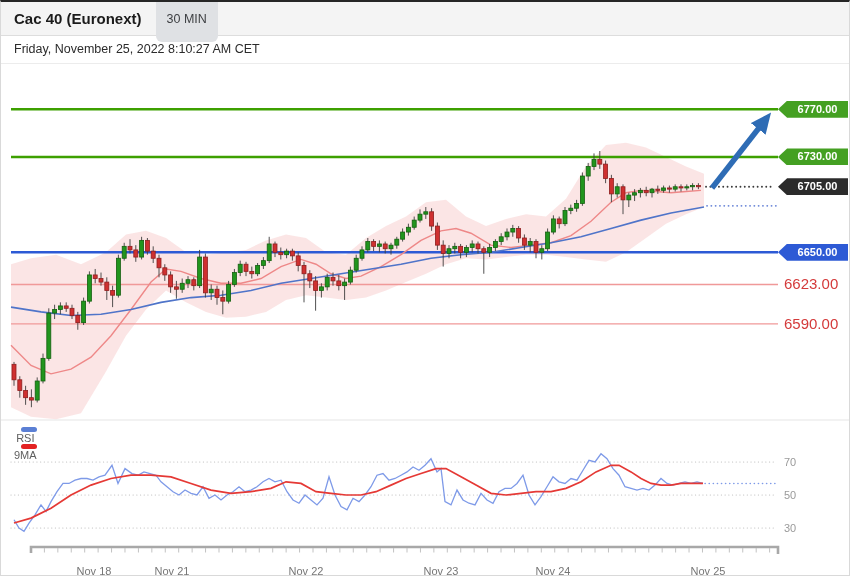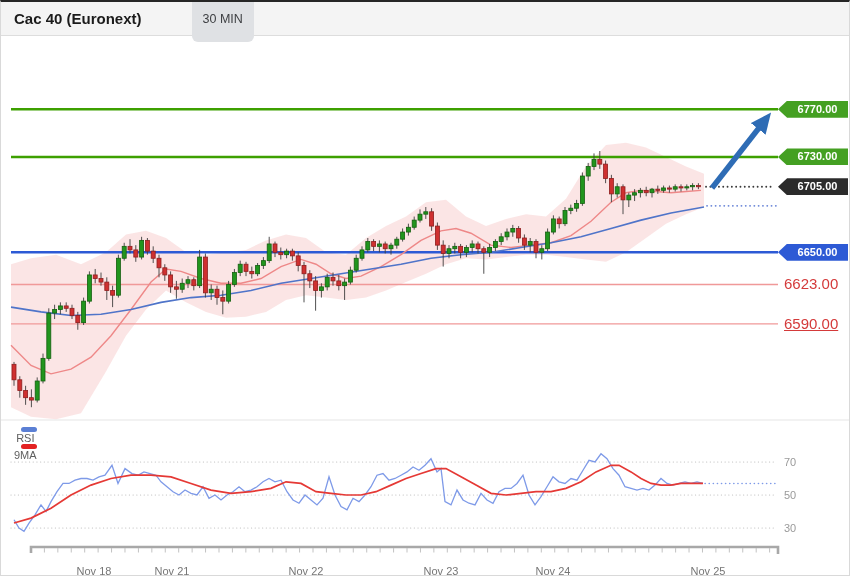--- a/index.html
+++ b/index.html
@@ -1,20 +1,20 @@
 <!DOCTYPE html>
 <html><head>
 <meta charset="utf-8">
 <style>
   html,body{margin:0;padding:0;background:#fff;}
   #wrap{position:relative;width:850px;height:576px;box-sizing:border-box;
     border-top:2px solid #262626;border-left:1px solid #d9d9d9;border-right:1px solid #d9d9d9;border-bottom:1px solid #d9d9d9;
     font-family:"Liberation Sans",sans-serif;background:#fff;overflow:hidden;}
   #hdr{position:absolute;left:0;top:0;width:100%;height:34px;background:#f4f4f4;border-bottom:1px solid #ddd;
-    display:flex;align-items:center;padding-left:13px;box-sizing:border-box;gap:36px;}
+    display:flex;align-items:center;padding-left:13px;box-sizing:border-box;}
   #title{font-size:15px;font-weight:bold;color:#1b1b1b;}
   #badge{margin-left:14px;background:#dfe1e4;color:#3d3f42;font-size:12.5px;padding:16px 11px;border-radius:6px;}
   #daterow{position:absolute;left:0;top:34px;width:100%;height:28px;border-bottom:1px solid #ececec;
     box-sizing:border-box;line-height:27px;padding-left:13px;font-size:12.5px;color:#2b2b2b;}
   .legend{position:absolute;display:flex;align-items:center;}
   #legend-main{left:13px;top:80px;}
   #legend-rsi{left:13px;top:425px;flex-direction:column;}
   .dash{display:inline-block;width:16px;height:5px;border-radius:2.5px;margin-right:8px;}
   .leg-label{font-size:10.5px;color:#8f8f8f;margin-right:16px;}
   .leg-label-rsi{font-size:11px;color:#5f5f5f;margin-right:16px;}
@@ -353,37 +353,38 @@
       <line x1="741.7599999999993" y1="546" x2="741.7599999999993" y2="550.5" stroke="#c2c2c2" stroke-width="1"></line>
       <line x1="755.1899999999993" y1="546" x2="755.1899999999993" y2="550.5" stroke="#c2c2c2" stroke-width="1"></line>
       <line x1="768.6199999999992" y1="546" x2="768.6199999999992" y2="550.5" stroke="#c2c2c2" stroke-width="1"></line>
     </svg>
 
   <div id="hdr">
     <span id="title">Cac 40 (Euronext)</span>
     <span id="badge">30 MIN</span>
   </div>
 
+  <div id="daterow">Friday, November 25, 2022 8:10:27 AM CET</div>
 
 
 
   <div id="legend-rsi" class="legend">
     <span class="dash" style="background:#5b7fd4"></span>
     <span class="leg-label-rsi">RSI</span>
     <span class="dash" style="background:#e32222"></span>
     <span class="leg-label-rsi">9MA</span>
   </div>
 
   <div id="overlays">
       <div class="tag tag-green" style="top: 98.8px;">6770.00</div>
       <div class="tag tag-green" style="top: 146.467px;">6730.00</div>
       <div class="tag tag-black" style="top: 176.259px;">6705.00</div>
       <div class="tag tag-blue" style="top: 241.8px;">6650.00</div>
       <div class="red-label" style="top: 275.475px;">6623.00</div>
-      <div class="red-label" style="top: 314.801px; text-decoration: underline;">6590.00</div>
+      <div class="red-label" style="top: 314.801px;">6590.00</div>
       <div class="rsi-scale" style="top: 453.5px;">70</div>
       <div class="rsi-scale" style="top: 486.5px;">50</div>
       <div class="rsi-scale" style="top: 519.5px;">30</div>
       <div class="x-label" style="left: 61px;">Nov 18</div>
       <div class="x-label" style="left: 139px;">Nov 21</div>
       <div class="x-label" style="left: 273px;">Nov 22</div>
       <div class="x-label" style="left: 408px;">Nov 23</div>
       <div class="x-label" style="left: 520px;">Nov 24</div>
       <div class="x-label" style="left: 675px;">Nov 25</div>
     </div>

